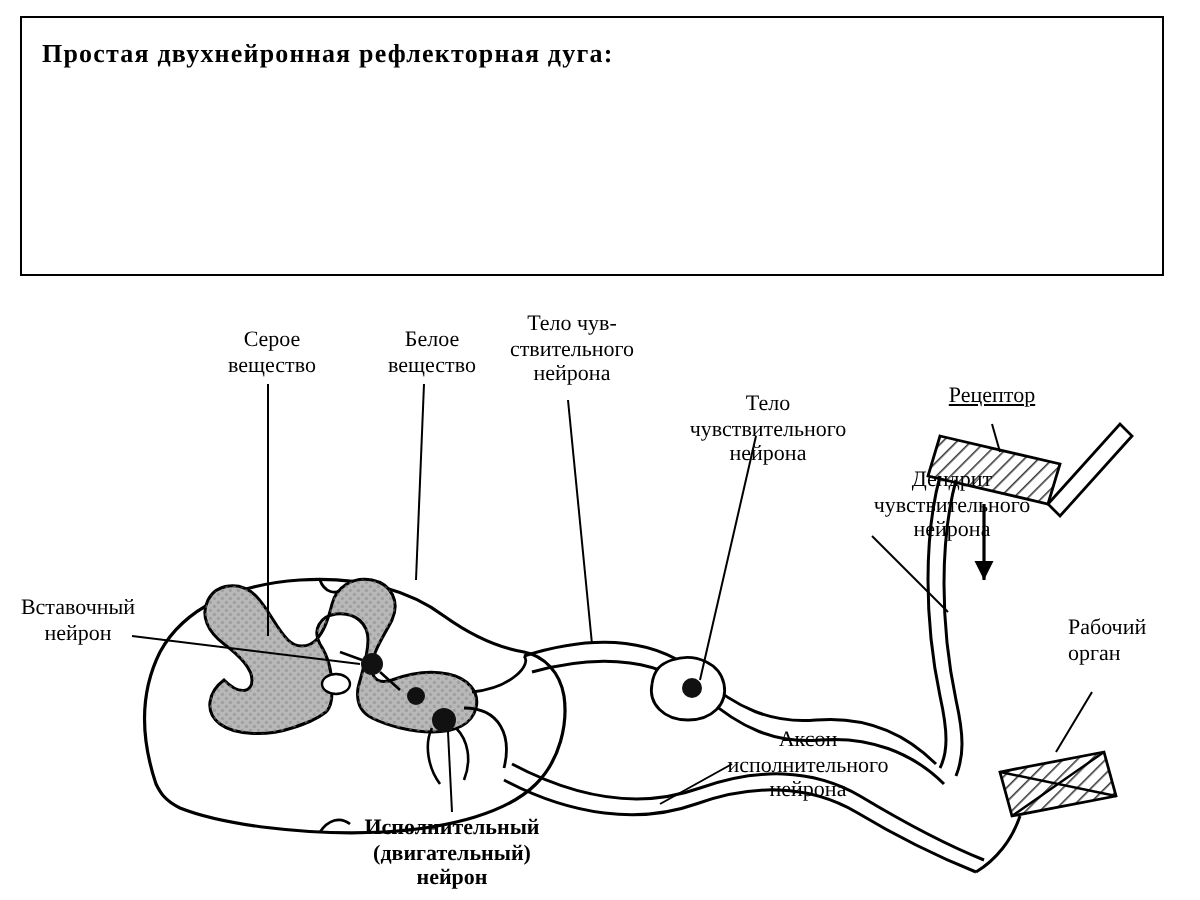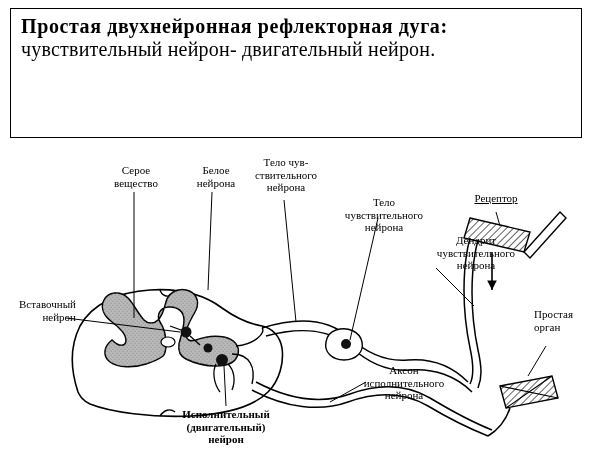--- a/index.html
+++ b/index.html
@@ -23,21 +23,21 @@
     left: 10px;
     top: 8px;
     width: 572px;
     height: 130px;
     border: 1px solid #000000;
     box-sizing: border-box;
     padding: 6px 10px 4px 10px;
   }
   .t-line {
     font-family: "Liberation Serif", serif;
-    font-size: 20px;
+    font-size: 13px;
     line-height: 23px;
     white-space: nowrap;
     letter-spacing: 0.2px;
   }
   .t-bold {
     font-weight: bold;
     letter-spacing: 0.6px;
   }
 
   
@@ -53,31 +53,30 @@
   }
   .lbl {
     position: absolute;
     font-family: "Liberation Serif", serif;
     font-size: 11px;
     line-height: 12.5px;
     color: #000000;
     text-align: center;
     white-space: pre-line;
   }
-  .lbl.left  { text-align: right; }
+  .lbl.left  { }
   .lbl.rightal { text-align: left; }
 </style>
 </head>
 <body>
 
 <div id="page">
 
   <div id="title-box">
     <div class="t-line t-bold">Простая двухнейронная рефлекторная дуга:</div>
-    <div class="t-line">чувствительный нейрон- двигательный нейрон.</div>
   </div>
 
   <div id="diagram">
 
     <svg width="600" height="310" viewBox="0 0 600 310" xmlns="http://www.w3.org/2000/svg">
       <defs>
         <pattern id="hatchR" patternUnits="userSpaceOnUse" width="5" height="5" patternTransform="rotate(45)">
           <line x1="0" y1="0" x2="0" y2="5" stroke="#3a3a3a" stroke-width="1.6"></line>
         </pattern>
         <pattern id="dots" patternUnits="userSpaceOnUse" width="4" height="4">
@@ -237,40 +236,40 @@
         <path d="M226,266 L224,226"></path>
 
         <path d="M366,242 L330,262"></path>
       </g>
     </svg>
 
     <div class="lbl" style="left:96px; top:24px; width:80px;">Серое
 вещество</div>
 
     <div class="lbl" style="left:176px; top:24px; width:80px;">Белое
-нейрона</div>
+вещество</div>
 
     <div class="lbl" style="left:240px; top:16px; width:92px;">Тело чув-
 ствительного
 нейрона</div>
 
     <div class="lbl" style="left:336px; top:56px; width:96px;">Тело
 чувствительного
 нейрона</div>
 
     <div class="lbl" style="left:458px; top:52px; width:76px;text-decoration:underline;">Рецептор</div>
 
     <div class="lbl" style="left:424px; top:94px; width:104px;">Дендрит
 чувствительного
 нейрона</div>
 
     <div class="lbl left" style="left:2px; top:158px; width:74px;">Вставочный
 нейрон</div>
 
-    <div class="lbl rightal" style="left:534px; top:168px; width:66px;">Простая
+    <div class="lbl rightal" style="left:534px; top:168px; width:66px;">Рабочий
 орган</div>
 
     <div class="lbl" style="left:166px; top:268px; width:120px;font-weight:bold;">Исполнительный
 (двигательный)
 нейрон</div>
 
     <div class="lbl" style="left:352px; top:224px; width:104px;">Аксон
 исполнительного
 нейрона</div>
   </div>

